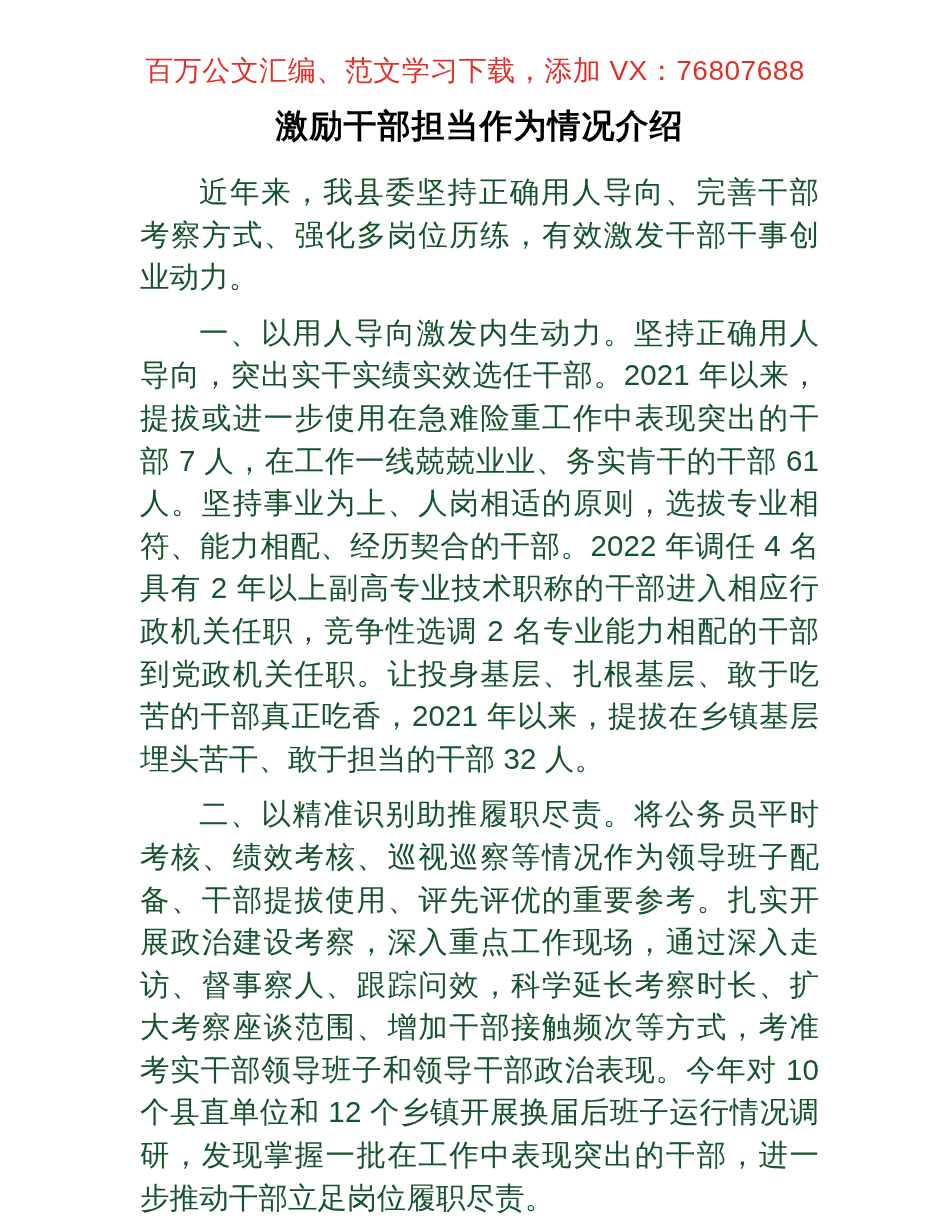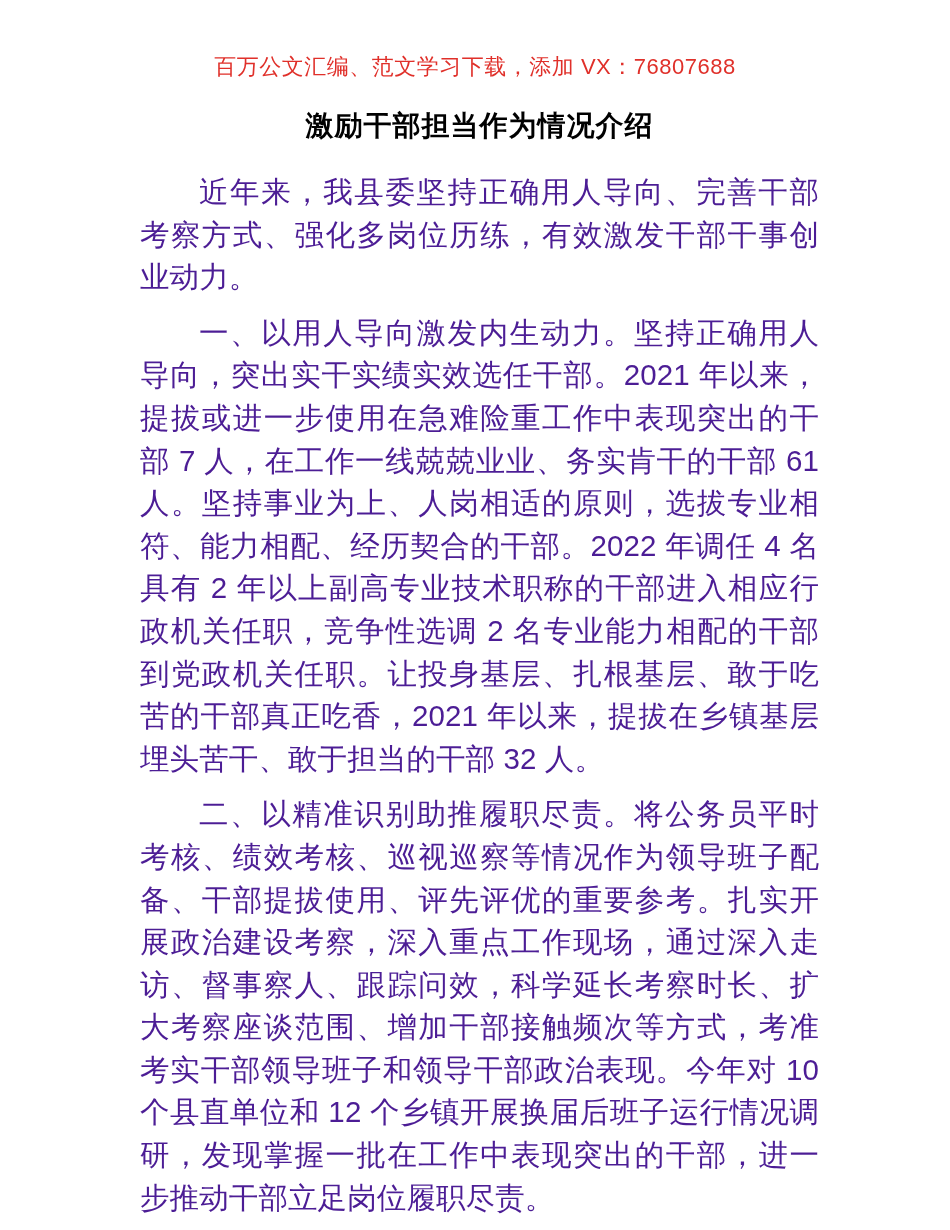--- a/index.html
+++ b/index.html
@@ -15,47 +15,47 @@
     overflow: hidden;
     box-sizing: border-box;
   }
   .watermark-header {
     position: absolute;
     top: 52px;
     left: 0;
     width: 950px;
     text-align: center;
     font-family: "Liberation Sans", "DejaVu Sans", sans-serif;
-    font-size: 22px;
+    font-size: 28px;
     font-weight: 400;
     letter-spacing: 0.5px;
     color: #e0302a;
     white-space: nowrap;
   }
   .doc-body {
     position: absolute;
     top: 103px;
     left: 140px;
     width: 679px;
   }
   .doc-title {
     font-family: "Liberation Sans", "DejaVu Sans", sans-serif;
-    font-size: 28px;
+    font-size: 33px;
     font-weight: 700;
     color: #000000;
     text-align: center;
     line-height: 46px;
     margin: 0 0 22px 0;
     letter-spacing: 1px;
   }
   .para {
     font-family: "Liberation Sans", "DejaVu Sans", sans-serif;
     font-size: 29.5px;
     font-weight: 400;
-    color: #4c1d95;
+    color: #14532d;
     line-height: 42.6px;
     text-align: justify;
     text-justify: inter-ideograph;
     text-indent: 2em;
     margin: 0 0 13px 0;
     letter-spacing: 0.1px;
     word-break: break-all;
   }
   .para:last-child { margin-bottom: 8px; }
 </style>

